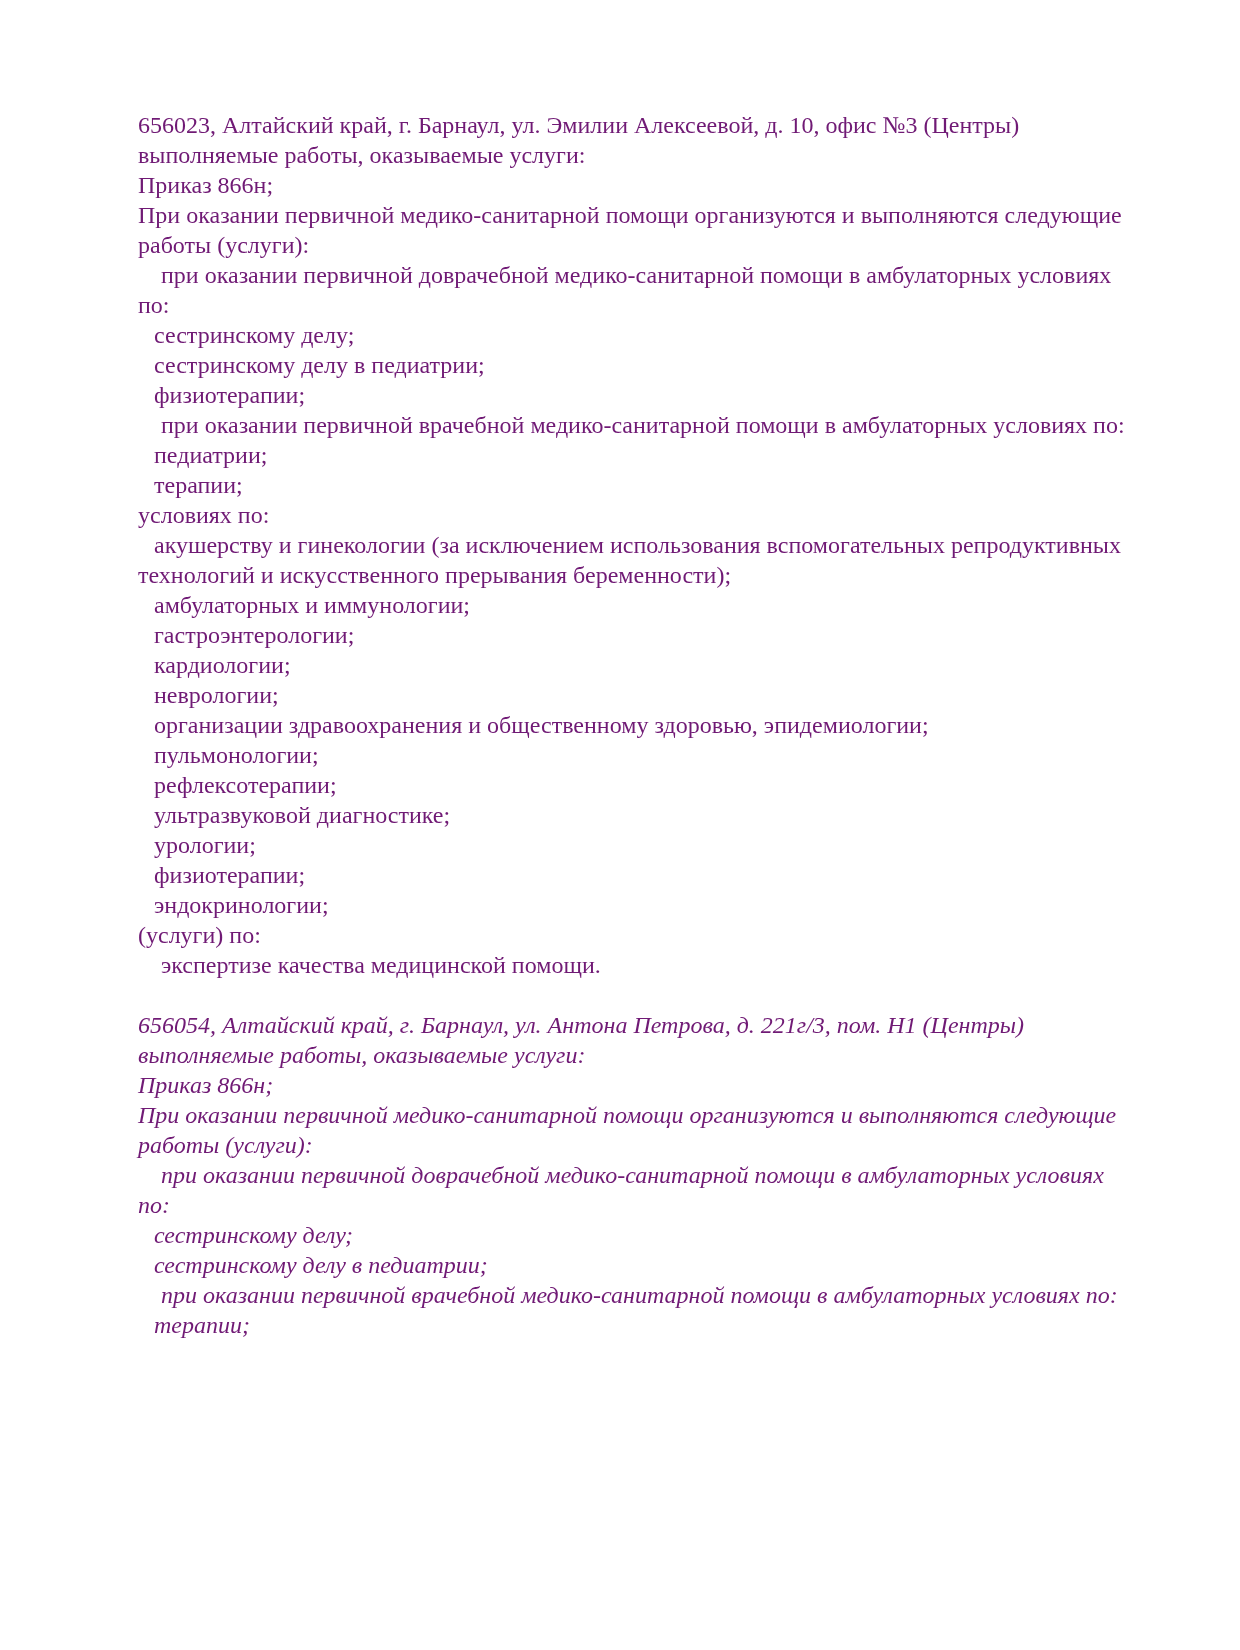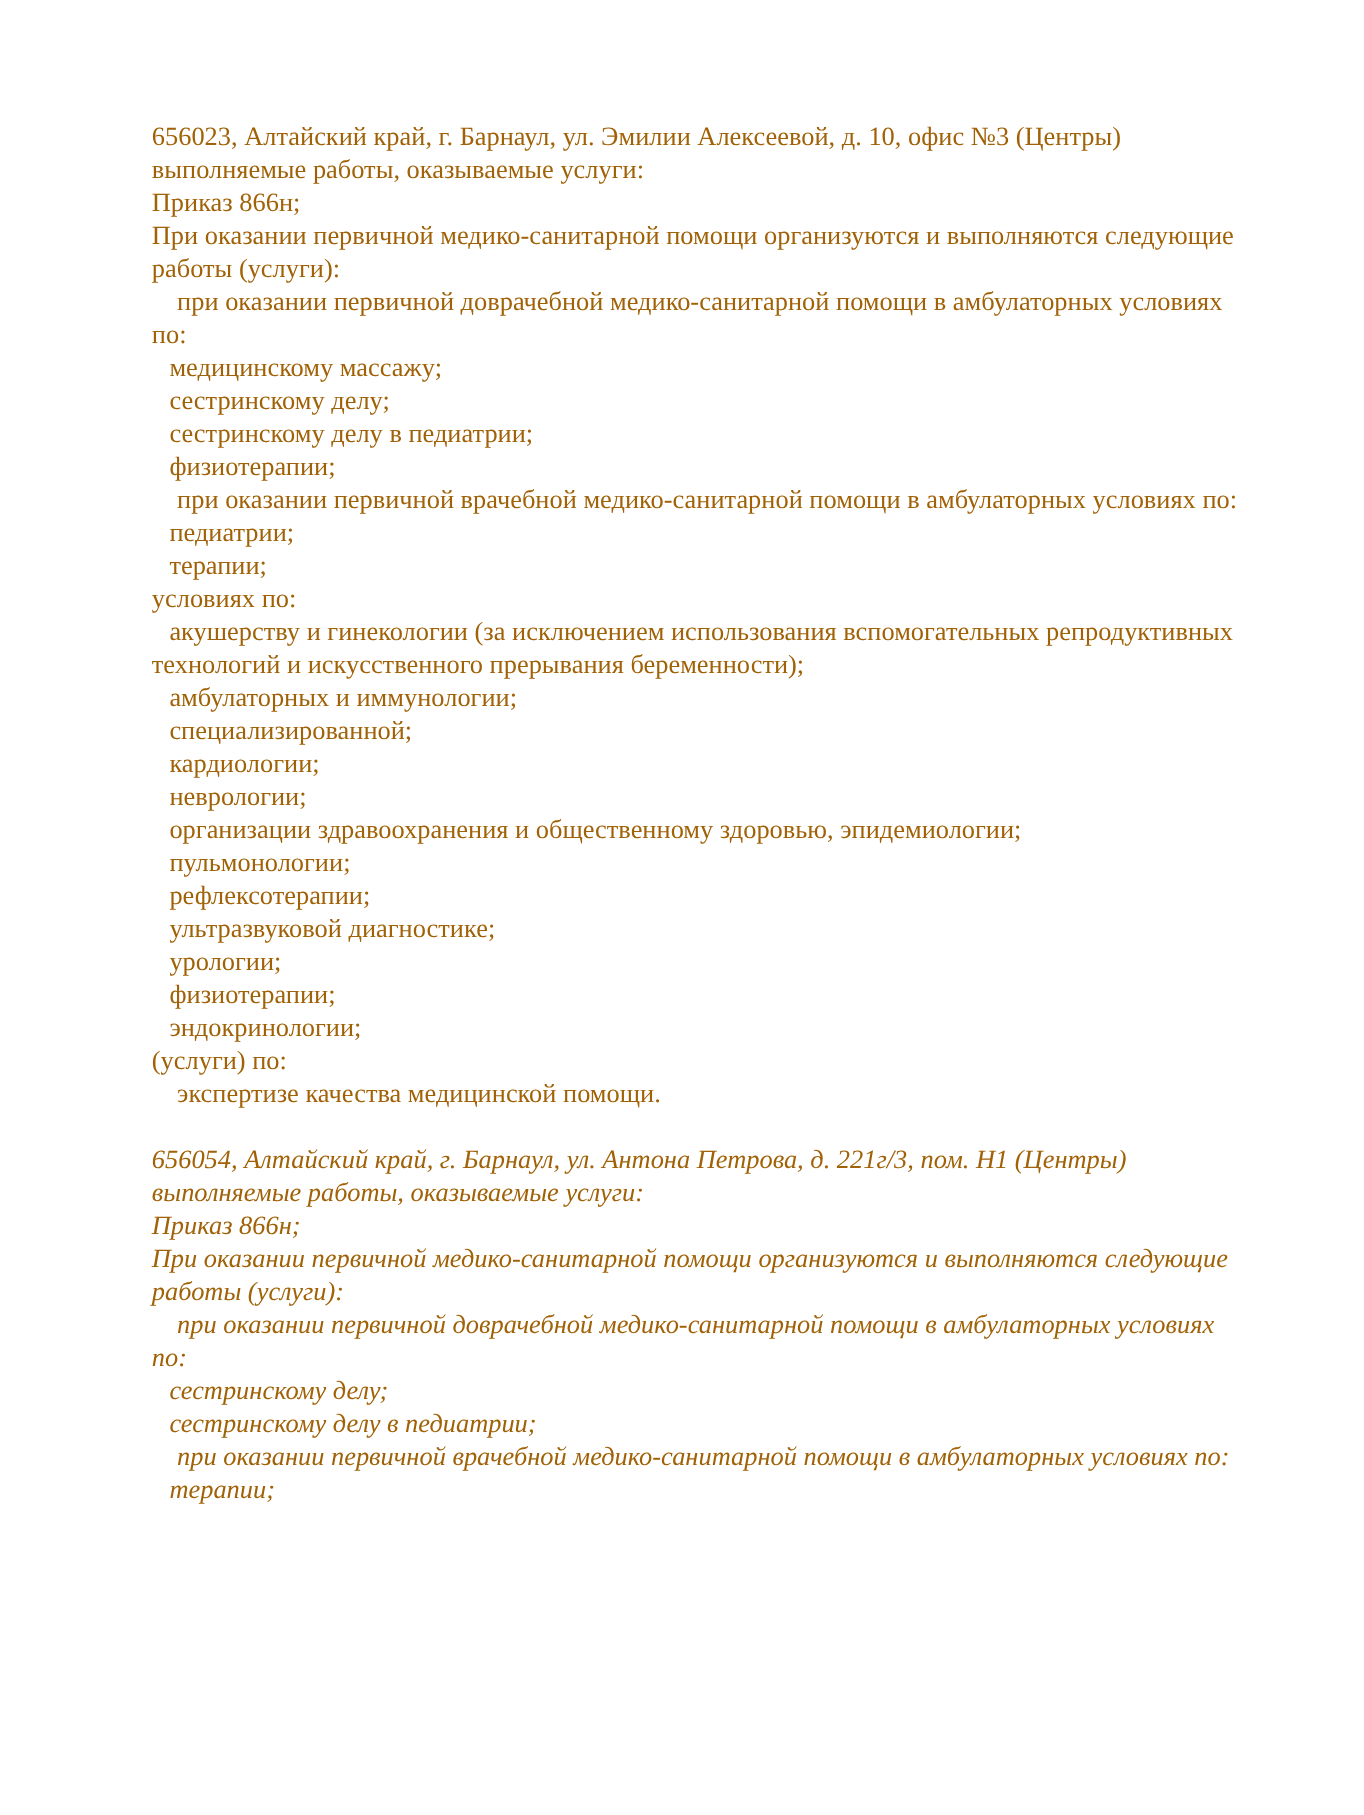--- a/index.html
+++ b/index.html
@@ -12,21 +12,21 @@
     width: 1240px;
     height: 1650px;
     background: #ffffff;
     overflow: hidden;
   }
   .doc {
     position: absolute;
     top: 110px;
     left: 138px;
     right: 40px;
-    color: #a16207;
+    color: #701a75;
     font-family: "Liberation Serif", "DejaVu Serif", serif;
     font-size: 24px;
     line-height: 30px;
   }
   .block + .block {
     margin-top: 30px; 
     font-style: italic;
   }
   .line {
     white-space: nowrap;
@@ -42,32 +42,31 @@
 <div class="page">
   <div class="doc" id="doc">
       <div class="block">
         <div class="line indent-0">656023, Алтайский край, г. Барнаул, ул. Эмилии Алексеевой, д. 10, офис №3 (Центры)</div>
         <div class="line indent-0">выполняемые работы, оказываемые услуги:</div>
         <div class="line indent-0">Приказ 866н;</div>
         <div class="line indent-0">При оказании первичной медико-санитарной помощи организуются и выполняются следующие</div>
         <div class="line indent-0">работы (услуги):</div>
         <div class="line indent-1">при оказании первичной доврачебной медико-санитарной помощи в амбулаторных условиях</div>
         <div class="line indent-0">по:</div>
-        <div class="line indent-2">медицинскому массажу;</div>
         <div class="line indent-2">сестринскому делу;</div>
         <div class="line indent-2">сестринскому делу в педиатрии;</div>
         <div class="line indent-2">физиотерапии;</div>
         <div class="line indent-1">при оказании первичной врачебной медико-санитарной помощи в амбулаторных условиях по:</div>
         <div class="line indent-2">педиатрии;</div>
         <div class="line indent-2">терапии;</div>
         <div class="line indent-0">условиях по:</div>
         <div class="line indent-2">акушерству и гинекологии (за исключением использования вспомогательных репродуктивных</div>
         <div class="line indent-0">технологий и искусственного прерывания беременности);</div>
         <div class="line indent-2">амбулаторных и иммунологии;</div>
-        <div class="line indent-2">специализированной;</div>
+        <div class="line indent-2">гастроэнтерологии;</div>
         <div class="line indent-2">кардиологии;</div>
         <div class="line indent-2">неврологии;</div>
         <div class="line indent-2">организации здравоохранения и общественному здоровью, эпидемиологии;</div>
         <div class="line indent-2">пульмонологии;</div>
         <div class="line indent-2">рефлексотерапии;</div>
         <div class="line indent-2">ультразвуковой диагностике;</div>
         <div class="line indent-2">урологии;</div>
         <div class="line indent-2">физиотерапии;</div>
         <div class="line indent-2">эндокринологии;</div>
         <div class="line indent-0">(услуги) по:</div>

